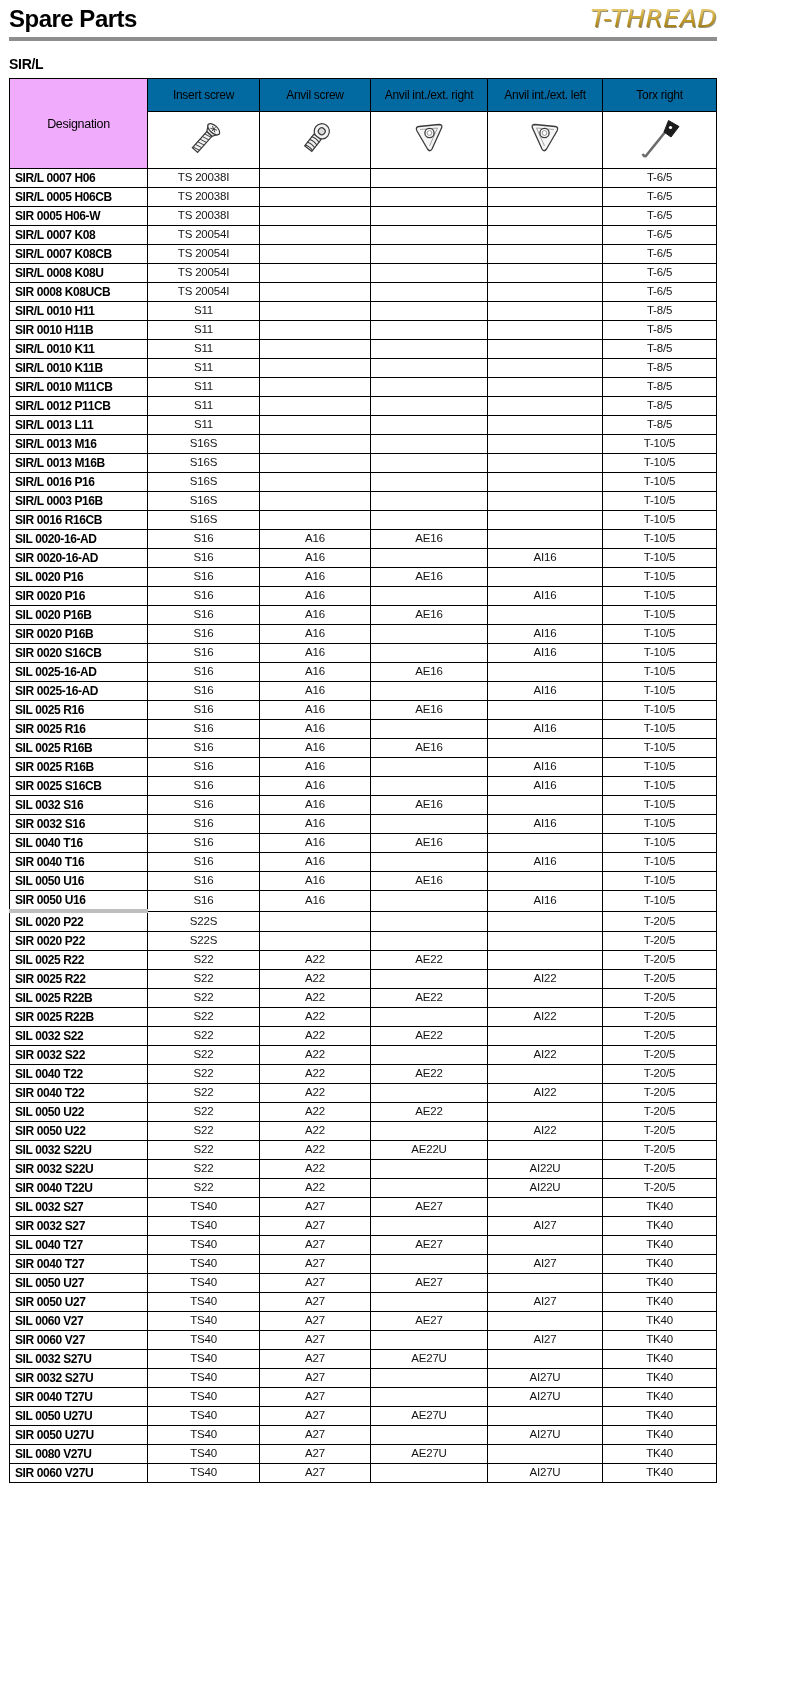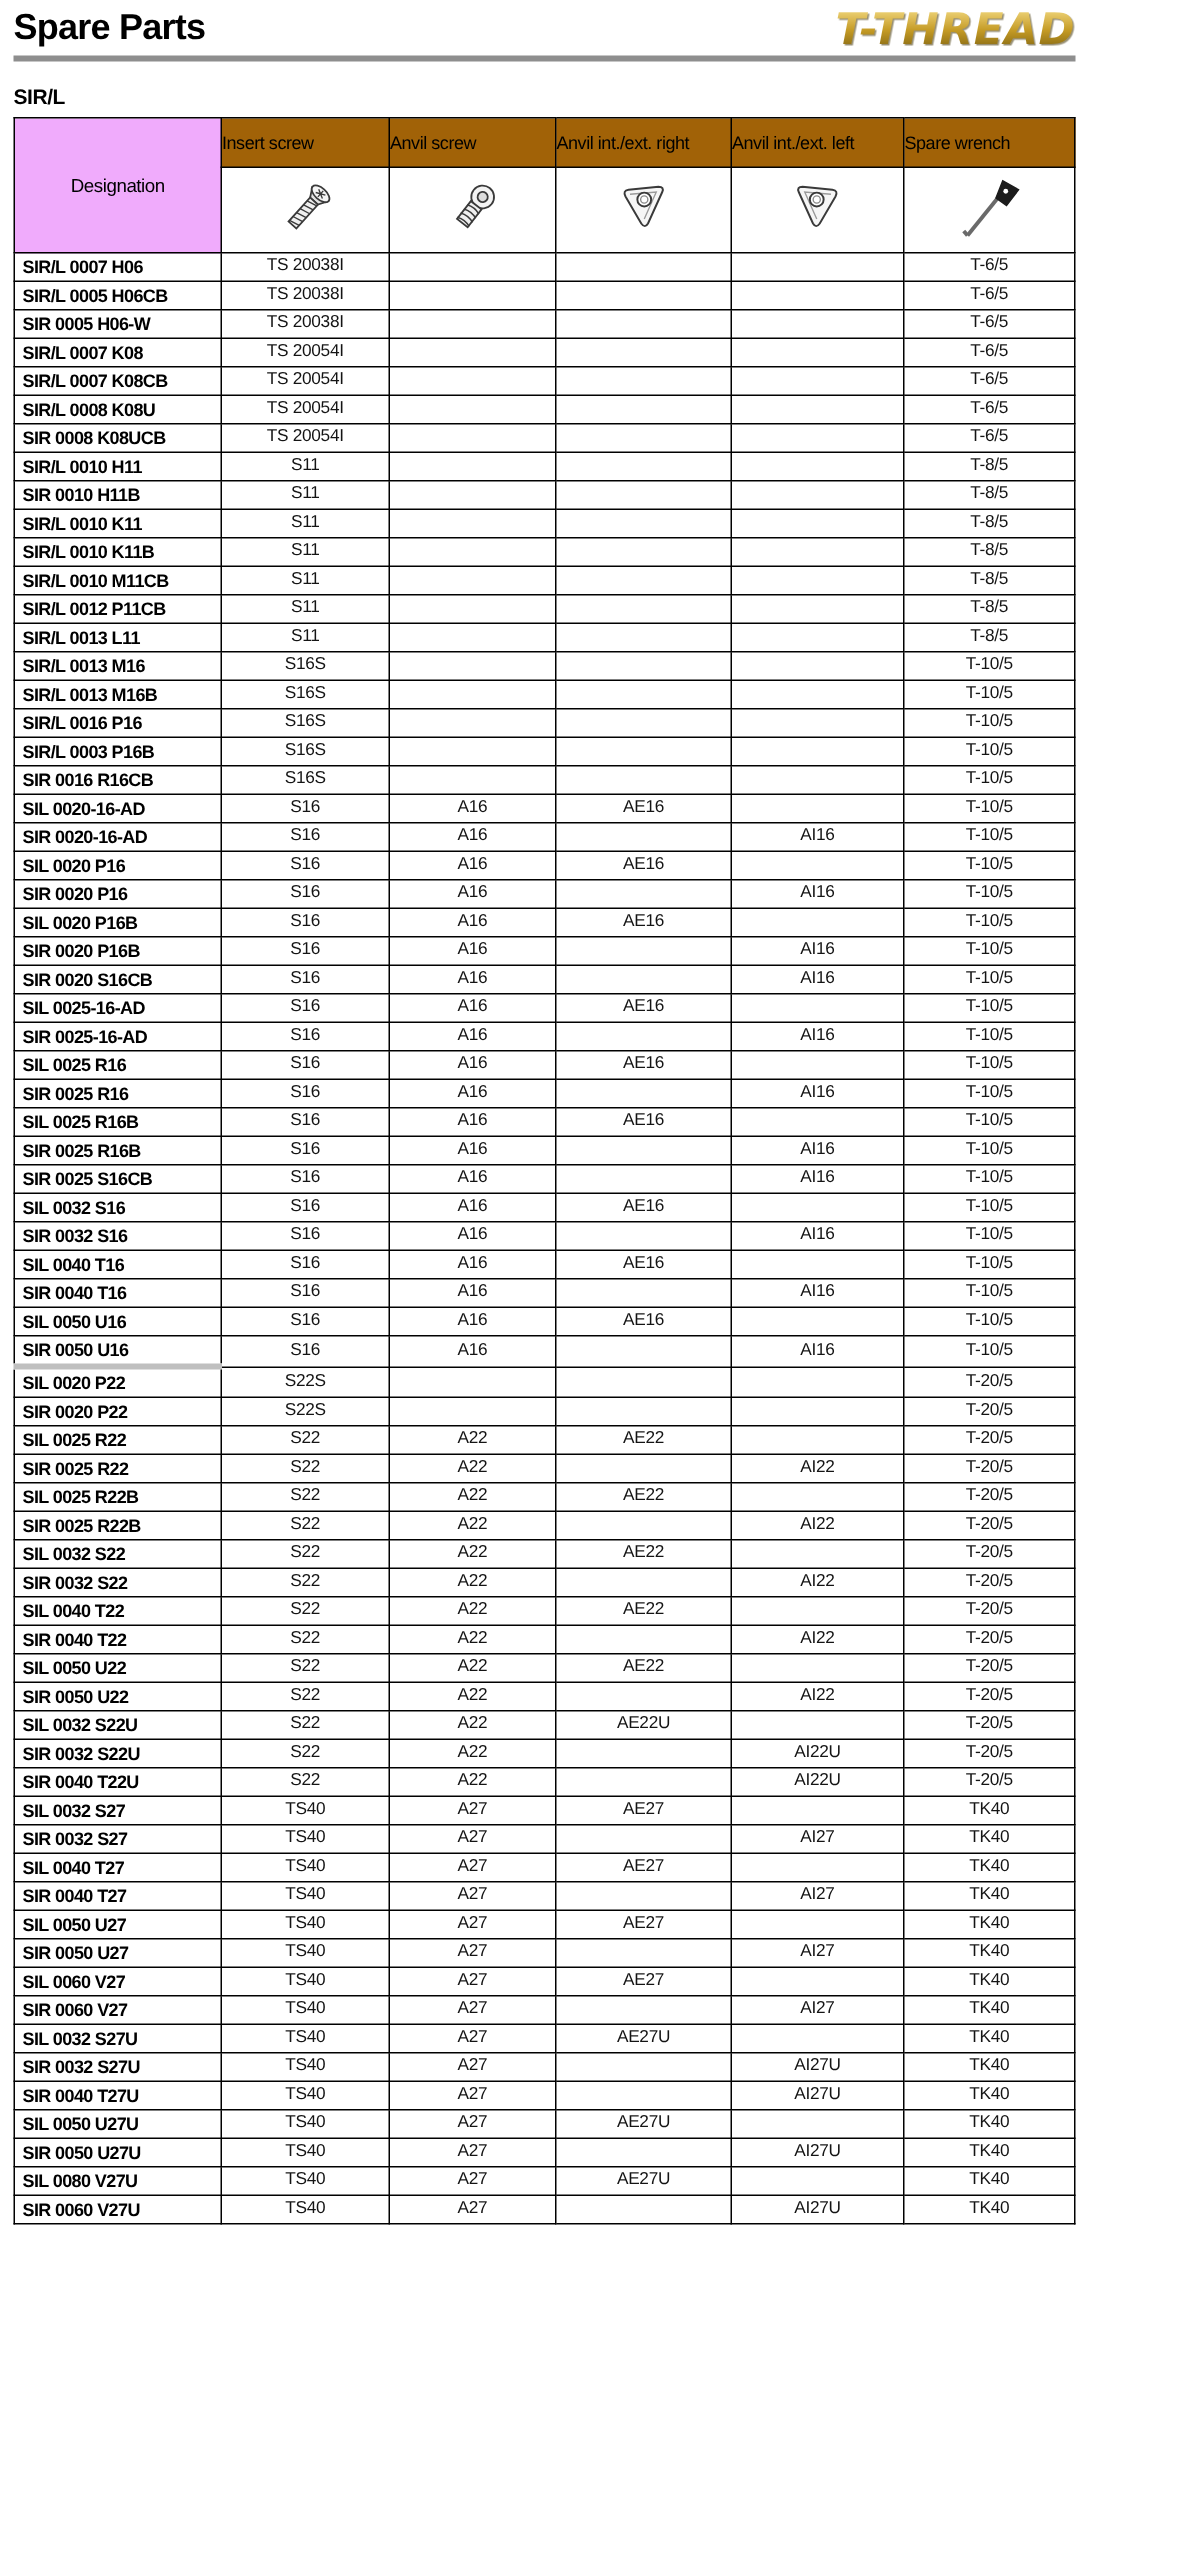--- a/index.html
+++ b/index.html
@@ -1,30 +1,30 @@
 <!DOCTYPE html>
 <html><head>
 <meta charset="utf-8">
 <style>
   html,body{margin:0;padding:0;background:#fff;}
   body{width:800px;height:1700px;overflow:hidden;font-family:"Liberation Sans",sans-serif;color:#000;}
   .content{width:708px;margin-left:9px;padding-top:6px;border-radius:32px;}
   .topbar{display:flex;justify-content:space-between;align-items:flex-start;}
   h1.title{margin:0;font-size:24px;line-height:26px;font-weight:bold;letter-spacing:-0.5px;}
-  .logo{font-style:italic;font-weight:700;font-size:29px;line-height:26px;letter-spacing:.5px;
+  .logo{font-style:italic;font-weight:400;font-size:25px;line-height:26px;letter-spacing:.5px;
         background:linear-gradient(180deg,#f0d67c 0%,#c49a25 55%,#8a6c14 100%);
         -webkit-background-clip:text;background-clip:text;-webkit-text-fill-color:transparent;
         filter:drop-shadow(1px 1px 0 rgba(70,55,5,.55));
         font-family:"DejaVu Sans",sans-serif;}
   .rule{height:4px;background:#8e8e8e;margin-top:5px;}
   .subtitle{margin-top:15px;font-size:14px;font-weight:bold;letter-spacing:-0.3px;}
   table.parts{border-collapse:collapse;table-layout:fixed;width:708px;margin-top:6px;}
   table.parts th, table.parts td{border:1px solid #000;padding:0;}
   thead th{font-weight:normal;}
-  .label-row th{height:32px;background:#a16207;font-size:12px;letter-spacing:-0.3px;text-align:left;vertical-align:middle;}
+  .label-row th{height:32px;background:#0369a1;font-size:12px;letter-spacing:-0.3px;text-align:center;vertical-align:middle;}
   th.desig{background:#f0abfc;font-size:12.5px;vertical-align:middle;text-align:center;}
   .icon-row th{height:56px;background:#fff;text-align:center;vertical-align:middle;}
   tbody td{height:18px;font-size:11.5px;line-height:1;letter-spacing:-0.2px;text-align:center;vertical-align:middle;color:#141414;}
   tbody td.desig-cell{font-weight:bold;text-align:left;padding-left:5px;font-size:12px;letter-spacing:-0.4px;color:#000;}
   tr.sep td:first-child{border-bottom:4px solid #bfbfbf;}
   svg.part-icon{display:block;margin:0 auto;}
 </style>
 </head>
 <body>
 
@@ -48,21 +48,21 @@
         <col style="width:115px">
         <col style="width:114px">
     </colgroup>
     <thead>
       <tr class="label-row">
         <th class="desig" rowspan="2">Designation</th>
         <th>Insert screw</th>
         <th>Anvil screw</th>
         <th>Anvil int./ext. right</th>
         <th>Anvil int./ext. left</th>
-        <th>Spare wrench</th>
+        <th>Torx right</th>
       </tr>
       <tr class="icon-row">
         <th>
           <svg class="part-icon" width="46" height="48" viewBox="0 0 46 48">
             <g transform="rotate(42 23 24)" stroke="#3a3a3a" stroke-width="1.2" fill="#efefef">
               <path d="M16,10 L30,10 L26.5,16 L19.5,16 Z" fill="#e2e2e2"></path>
               <ellipse cx="23" cy="9.5" rx="7.2" ry="3.8" fill="#f5f5f5"></ellipse>
               <path d="M23,6.8 L23,12.2 M20,8 L26,11 M26,8 L20,11" stroke-width="0.9" fill="none"></path>
               <path d="M19.5,16 L19.5,37.5 L26.5,37.5 L26.5,16 Z" fill="#efefef"></path>
               <path d="M19.5,19 L26.5,17.2 M19.5,22.5 L26.5,20.7 M19.5,26 L26.5,24.2 M19.5,29.5 L26.5,27.7 M19.5,33 L26.5,31.2 M19.5,36.5 L26.5,34.7" stroke-width="0.9" fill="none"></path>

